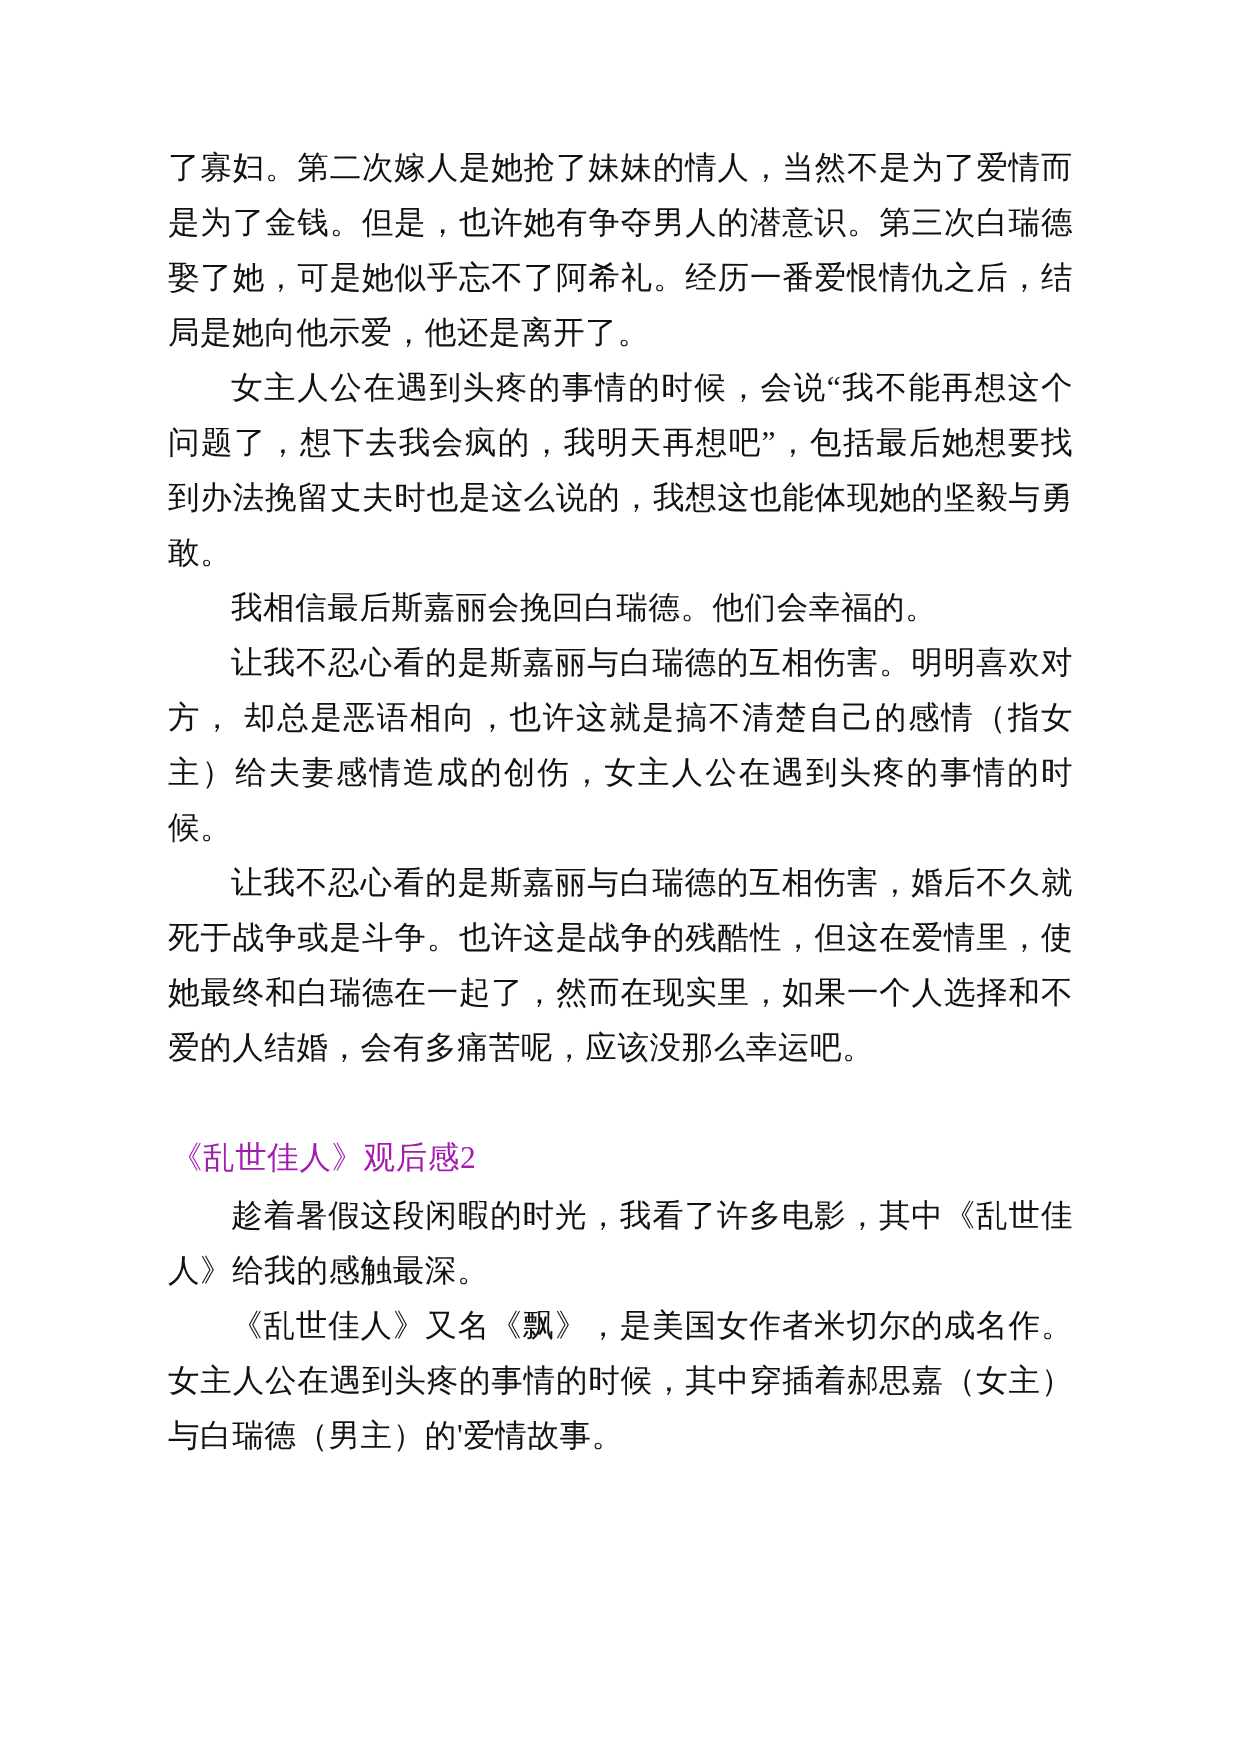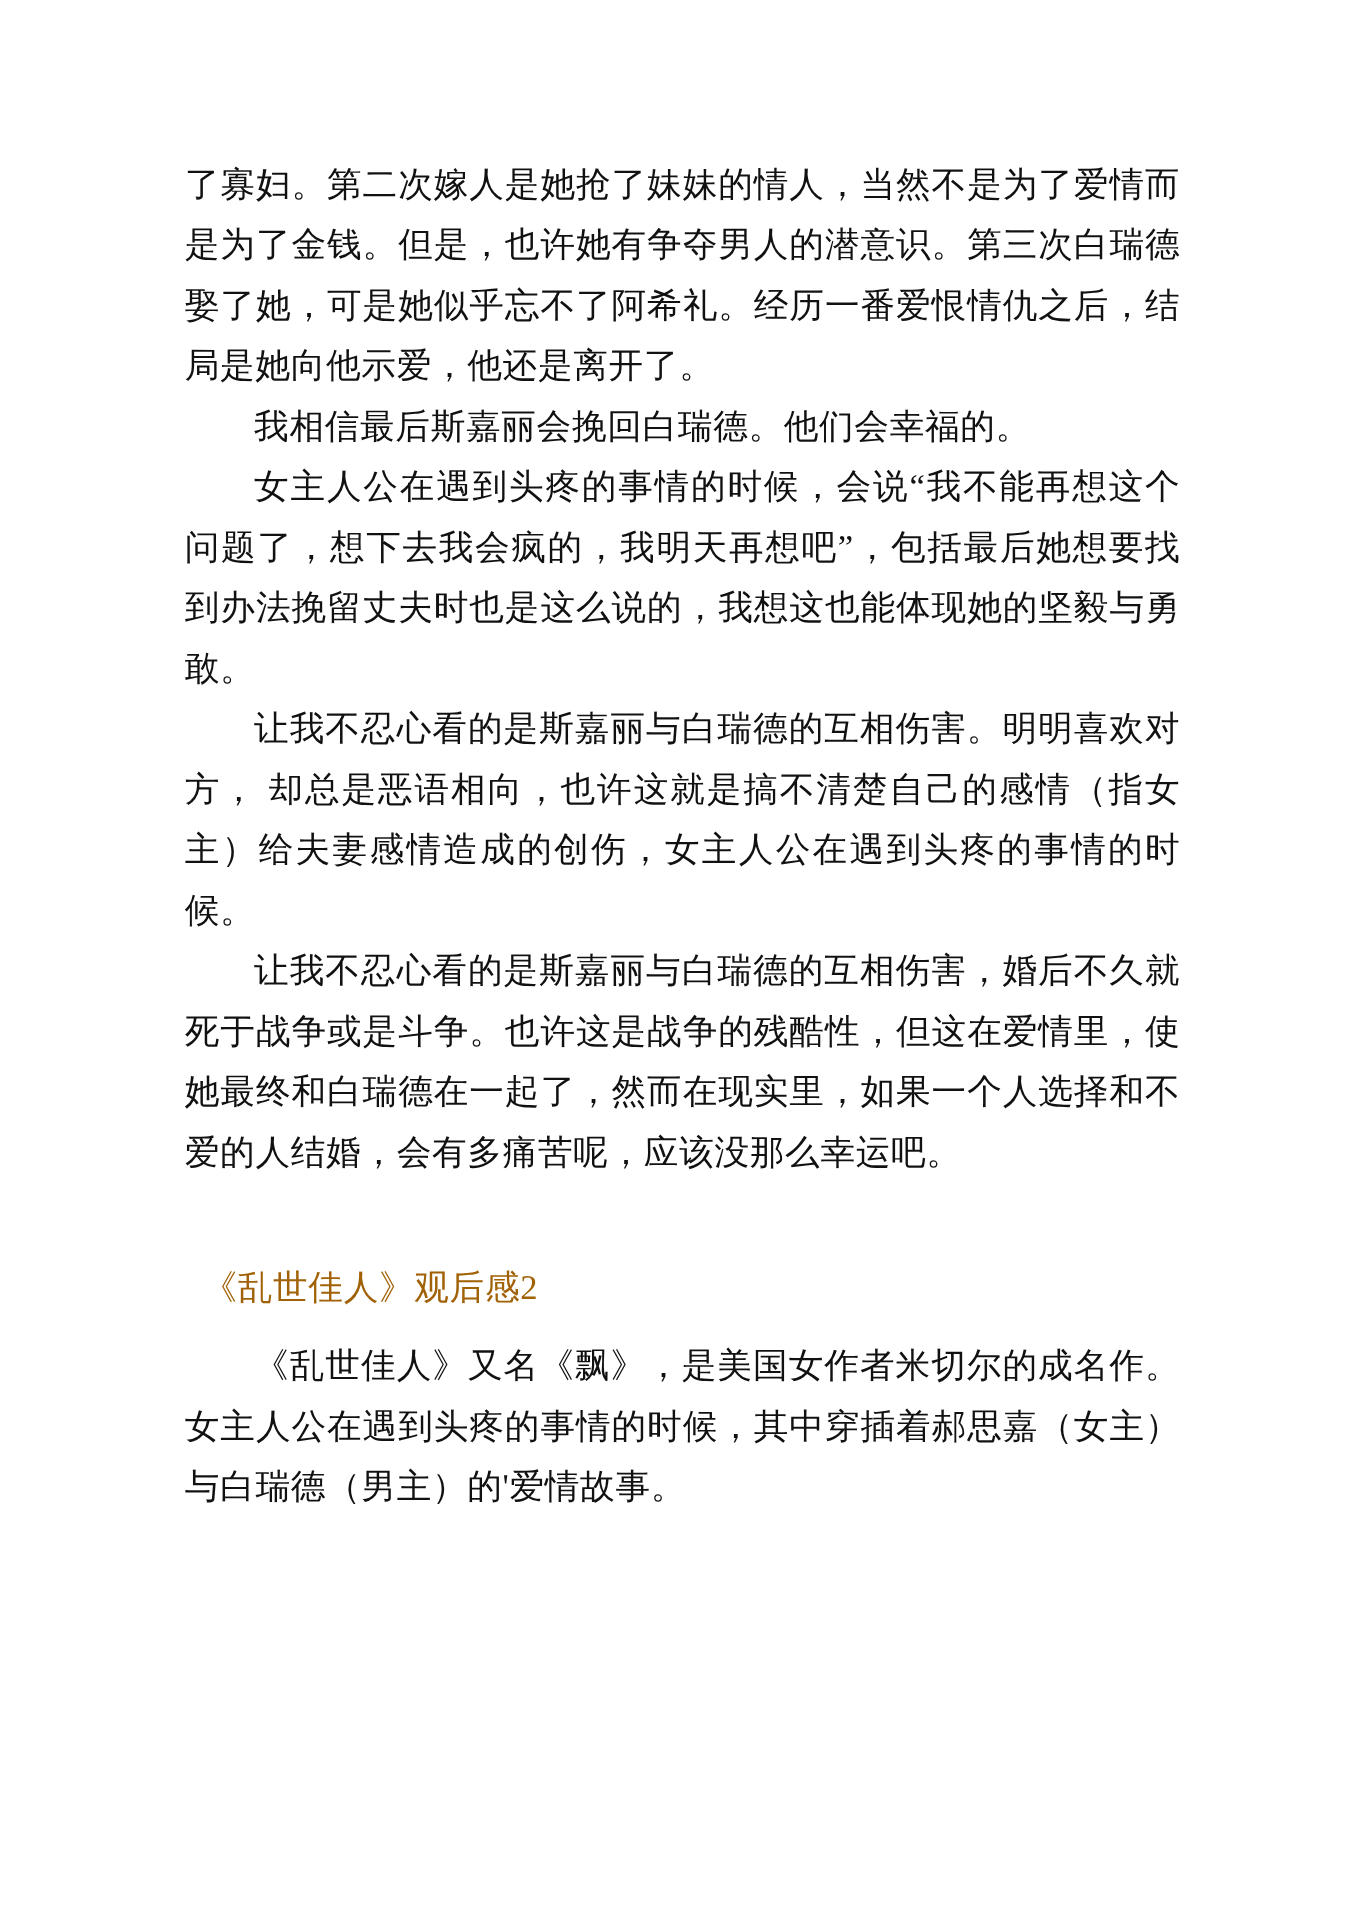--- a/index.html
+++ b/index.html
@@ -33,42 +33,43 @@
     line-height: 55px;
     text-align: justify;
     text-justify: inter-ideograph;
     letter-spacing: 0.6px;
     color: #111111;
   }
   p.indent {
     text-indent: 2em;
   }
   .heading {
-    margin: 16px;
+    margin: 3px;
     font-size: 31.5px;
     line-height: 55px;
     letter-spacing: 0.6px;
-    color: #a16207;
+    color: #a21caf;
   }
   .gap-before-heading {
     height: 52px;
   }
 </style>
 </head>
 <body>
 
 <div class="page">
   <div class="doc-body">
 
     <p class="">了寡妇。第二次嫁人是她抢了妹妹的情人，当然不是为了爱情而是为了金钱。但是，也许她有争夺男人的潜意识。第三次白瑞德娶了她，可是她似乎忘不了阿希礼。经历一番爱恨情仇之后，结局是她向他示爱，他还是离开了。</p>
+    <p class="indent">女主人公在遇到头疼的事情的时候，会说“我不能再想这个问题了，想下去我会疯的，我明天再想吧”，包括最后她想要找到办法挽留丈夫时也是这么说的，我想这也能体现她的坚毅与勇敢。</p>
     <p class="indent">我相信最后斯嘉丽会挽回白瑞德。他们会幸福的。</p>
-    <p class="indent">女主人公在遇到头疼的事情的时候，会说“我不能再想这个问题了，想下去我会疯的，我明天再想吧”，包括最后她想要找到办法挽留丈夫时也是这么说的，我想这也能体现她的坚毅与勇敢。</p>
     <p class="indent">让我不忍心看的是斯嘉丽与白瑞德的互相伤害。明明喜欢对方， 却总是恶语相向，也许这就是搞不清楚自己的感情（指女主）给夫妻感情造成的创伤，女主人公在遇到头疼的事情的时候。</p>
     <p class="indent">让我不忍心看的是斯嘉丽与白瑞德的互相伤害，婚后不久就死于战争或是斗争。也许这是战争的残酷性，但这在爱情里，使她最终和白瑞德在一起了，然而在现实里，如果一个人选择和不爱的人结婚，会有多痛苦呢，应该没那么幸运吧。</p>
 
     <div class="gap-before-heading"></div>
 
     <p class="heading">《乱世佳人》观后感2</p>
 
+    <p class="indent">趁着暑假这段闲暇的时光，我看了许多电影，其中《乱世佳人》给我的感触最深。</p>
     <p class="indent">《乱世佳人》又名《飘》，是美国女作者米切尔的成名作。女主人公在遇到头疼的事情的时候，其中穿插着郝思嘉（女主）与白瑞德（男主）的'爱情故事。</p>
 
   </div>
 </div>
 
 </body></html>

